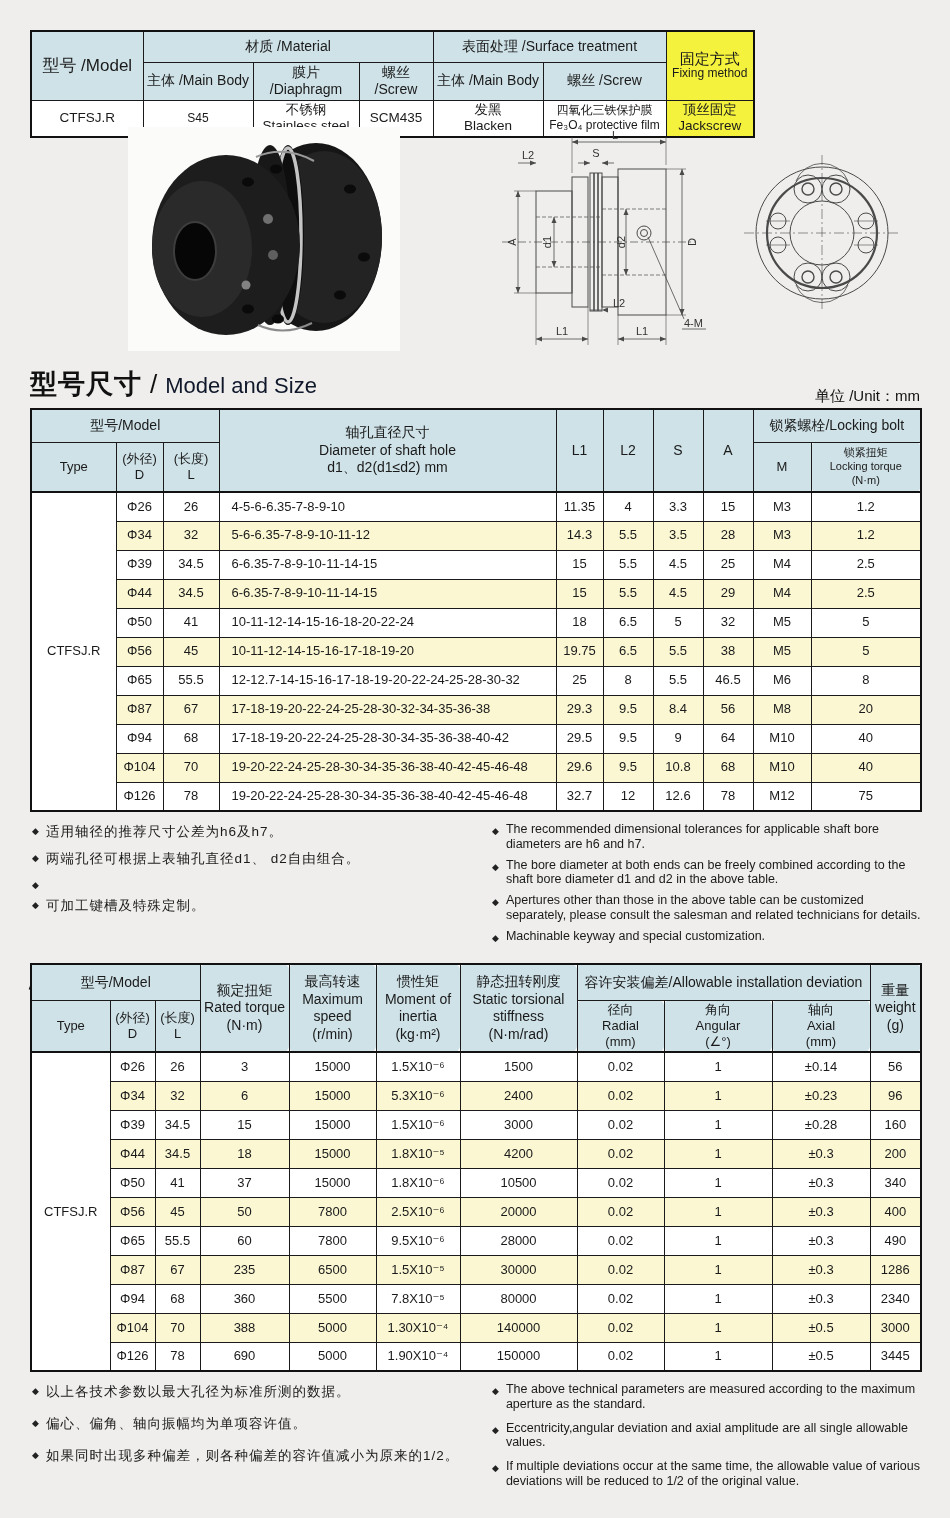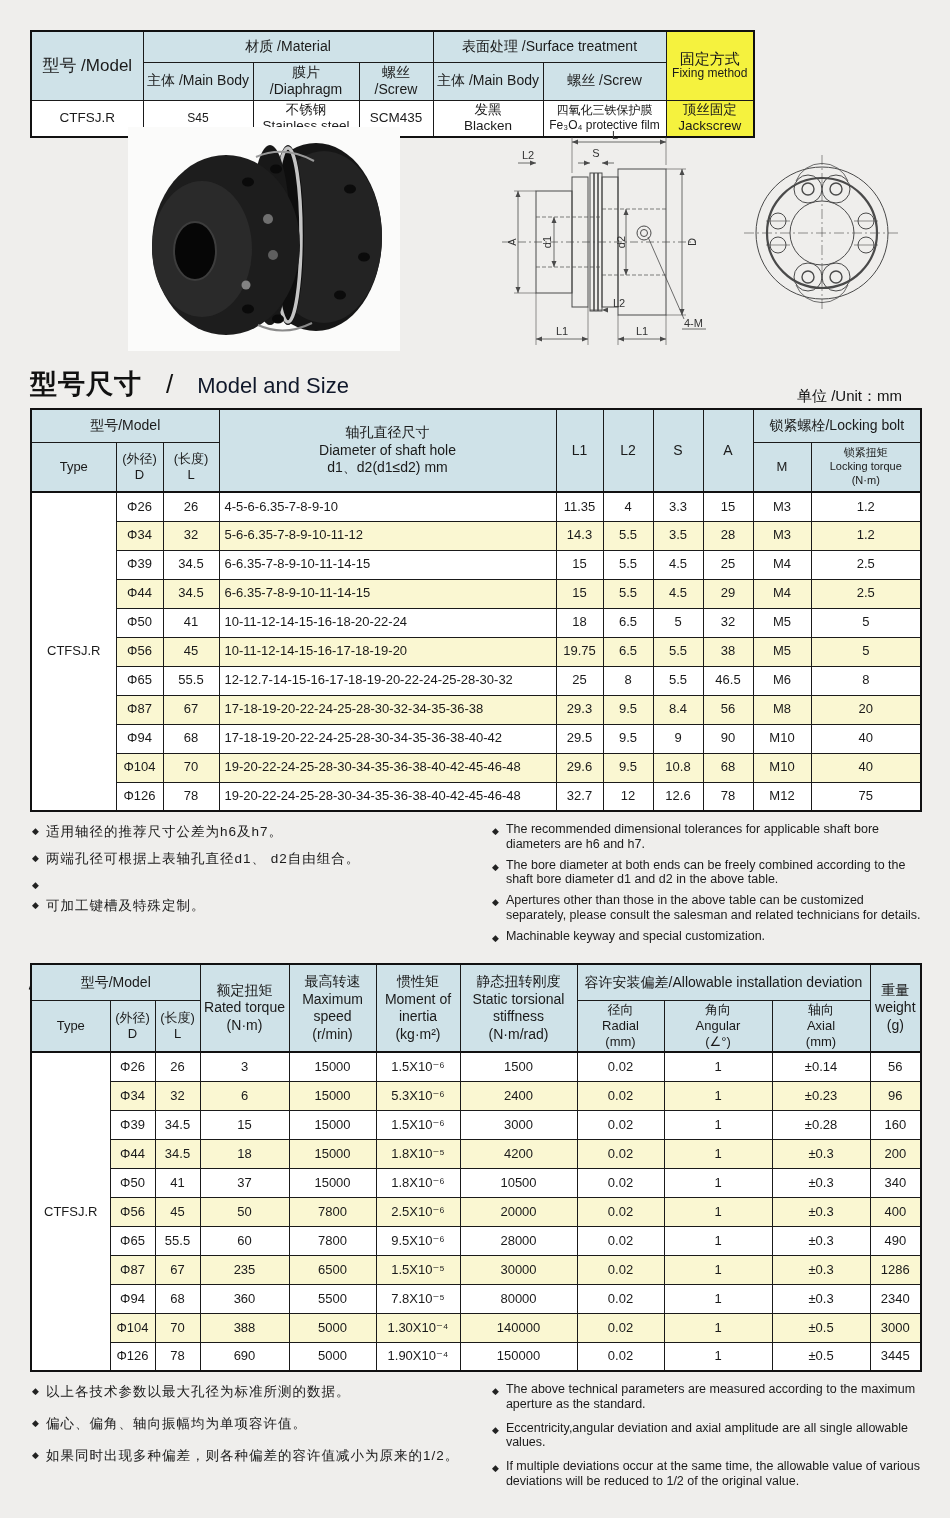--- a/index.html
+++ b/index.html
@@ -14,52 +14,52 @@
   table { border-collapse:collapse; table-layout:fixed; background:#fff; }
   th, td {
     border:1px solid #1a1a1a; text-align:center; vertical-align:middle;
     font-weight:normal; padding:1px 3px; font-size:13px; line-height:1.25;
   }
   table { border:2px solid #111; }
   thead th { background:#cfe2e8; }
   .pre { white-space:pre-line; }
   tr.alt td { background:#faf7d2; }
   td.type-cell { background:#fff !important; font-size:14px; }
-  td.left { text-align:left; padding-left:5px; }
+  td.left { text-align:left; padding-left:12px; }
   .small-sub { font-size:10px; }
 
   
   .top-spec { position:absolute; left:30px; top:30px; width:723px; }
   .top-spec th { font-size:14px; }
   .top-spec .h1 { height:31px; }
   .top-spec .h2 { height:26px; font-size:13px; }
   .top-spec td { height:37px; font-size:13.5px; }
   .top-spec .model-h { font-size:17px; }
   th.fixing, td.fixing { background:#f5f23e !important; }
   th.fixing { font-size:15px; line-height:1.1; }
   th.fixing .en { font-size:12px; font-weight:normal; }
 
   
   .media { position:absolute; left:0; top:125px; width:950px; height:232px; }
   .media svg { position:absolute; }
 
   
-  .sec-title { position:absolute; left:30px; display:flex; align-items:baseline; gap:24px; }
+  .sec-title { position:absolute; left:30px; display:flex; align-items:baseline; gap:8px; }
   .sec-title .zh { font-size:27px; font-weight:bold; color:#111; letter-spacing:1px; }
   .sec-title .sep { font-size:26px; color:#111; }
   .sec-title .en { font-size:22px; color:#0f172a; }
-  .unit-label { position:absolute; right:48px; top:387px; font-size:15px; color:#111; }
+  .unit-label { position:absolute; right:30px; top:387px; font-size:15px; color:#111; }
 
   
   .main-table { position:absolute; left:30px; width:890px; }
   #size-table { top:408px; }
   #perf-table { top:963px; }
   .main-table thead tr.r1 th { height:33px; font-size:14px; }
   .main-table thead tr.r2 th { height:50px; font-size:13px; }
-  .main-table thead th.multiline { font-size:12px; line-height:1.25; }
+  .main-table thead th.multiline { font-size:12px; line-height:1.25;border-radius:6px; }
   .main-table tbody td { height:29px; font-size:13px; }
   thead th { border-bottom-width:1px; }
   .main-table thead tr.r2 th, .main-table thead th[rowspan] { border-bottom:2px solid #111; }
   #perf-table thead tr.r1 th { height:36px; }
   #perf-table thead tr.r2 th { height:52px; }
 
   
   .notes { position:absolute; left:30px; width:892px; display:flex; }
   #notes1 { top:822px; }
   #notes2 { top:1382px; }
@@ -389,21 +389,21 @@
           <td>M8</td>
           <td>20</td>
         </tr>
         <tr>
           <td>Φ94</td>
           <td>68</td>
           <td class="left">17-18-19-20-22-24-25-28-30-34-35-36-38-40-42</td>
           <td>29.5</td>
           <td>9.5</td>
           <td>9</td>
-          <td>90</td>
+          <td>64</td>
           <td>M10</td>
           <td>40</td>
         </tr>
         <tr class="alt">
           <td>Φ104</td>
           <td>70</td>
           <td class="left">19-20-22-24-25-28-30-34-35-36-38-40-42-45-46-48</td>
           <td>29.6</td>
           <td>9.5</td>
           <td>10.8</td>

